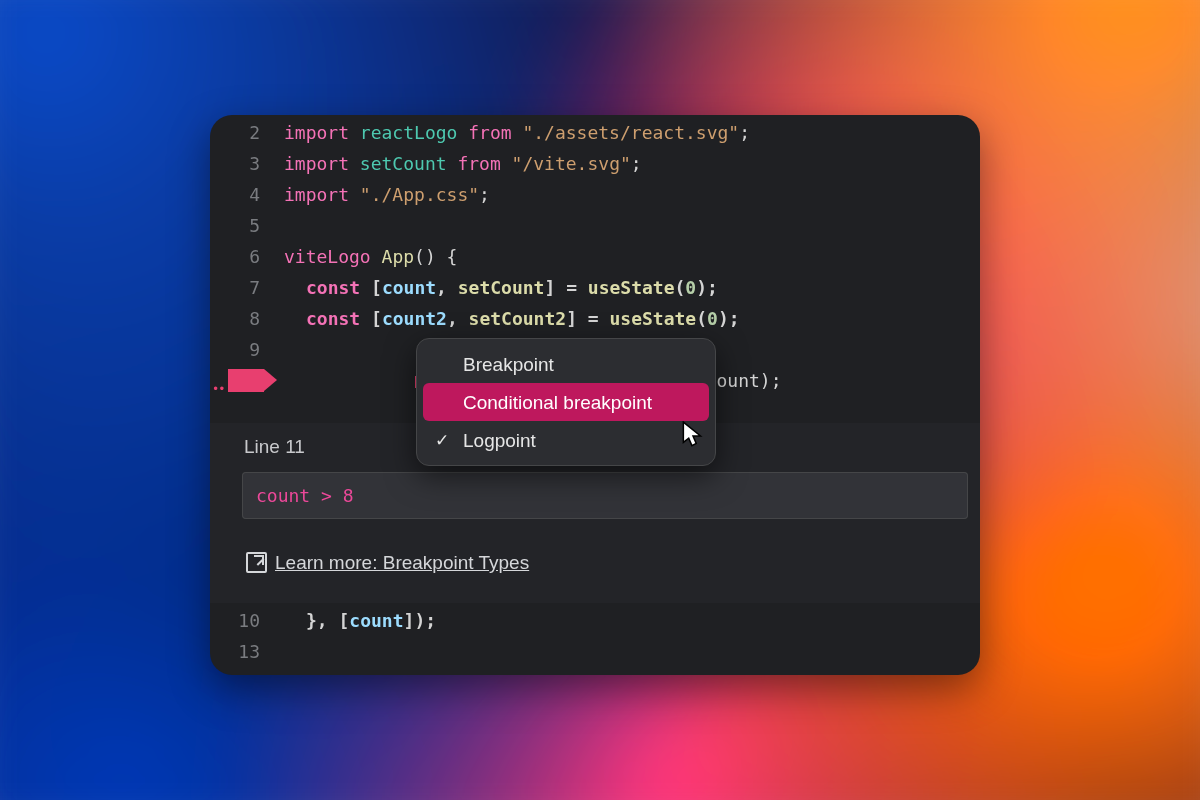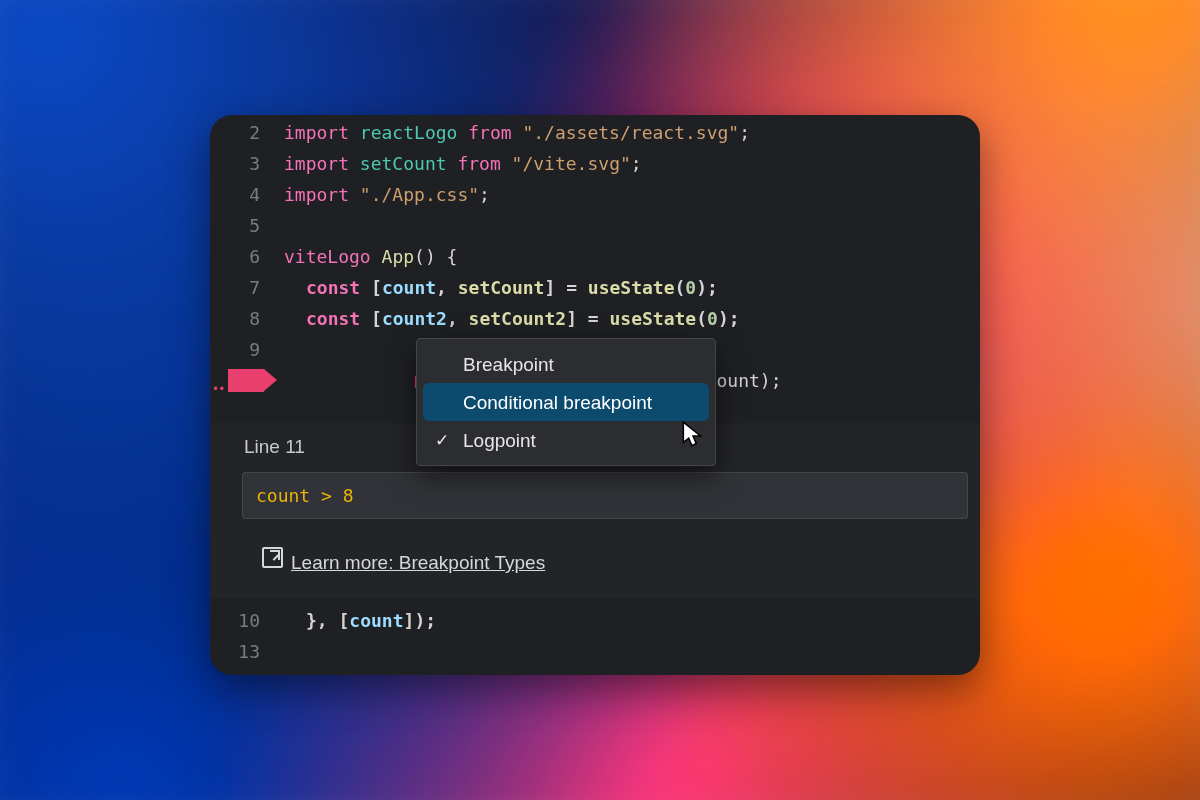--- a/index.html
+++ b/index.html
@@ -135,39 +135,39 @@
   }
 
   
   .popup {
     position: absolute;
     left: 206px;
     top: 223px;
     width: 298px;
     background: #2c2d31;
     border: 1px solid #454648;
-    border-radius: 4px;
+    border-radius: 13px;
     box-shadow: 0 10px 30px rgba(0,0,0,0.55);
     padding: 6px 0;
     font-family: -apple-system, "Segoe UI", Helvetica, Arial, sans-serif;
     font-size: 19px;
     z-index: 30;
   }
   .popup-item {
     display: flex;
     align-items: center;
     height: 38px;
     padding-left: 40px;
     color: #e6e6e6;
     position: relative;
     margin: 0 6px;
     border-radius: 6px;
   }
   .popup-item.sel {
-    background: #0c4a6e;
+    background: #be185d;
     color: #ffffff;
   }
   .popup-check {
     position: absolute;
     left: 12px;
     font-size: 17px;
   }
 
   
   .logpoint-panel {
@@ -183,29 +183,30 @@
   .logpoint-heading {
     color: #c8c9cc;
     font-size: 19px;
     padding: 4px 0 10px 34px;
   }
   .logpoint-input {
     margin: 0 12px 0 32px;
     background: #323338;
     border-radius: 4px;
     padding: 8px 14px;
-    color: #eab308;
+    color: #ec4899;
     font-family: "SF Mono", ui-monospace, Menlo, Consolas, monospace;
     font-size: 18px;
     box-shadow: inset 0 0 0 1px #454648;
   }
   .learn-more {
     display: inline-flex;
+    align-items: center;
     gap: 8px;
-    margin: 28px 0 0 52px;
+    margin: 28px 0 0 36px;
     color: #d5d7da;
     font-size: 19px;
     text-decoration: underline;
     cursor: pointer;
   }
   .ext-icon {
     width: 17px; height: 17px;
     border: 2px solid currentColor;
     border-radius: 2px;
     position: relative;

